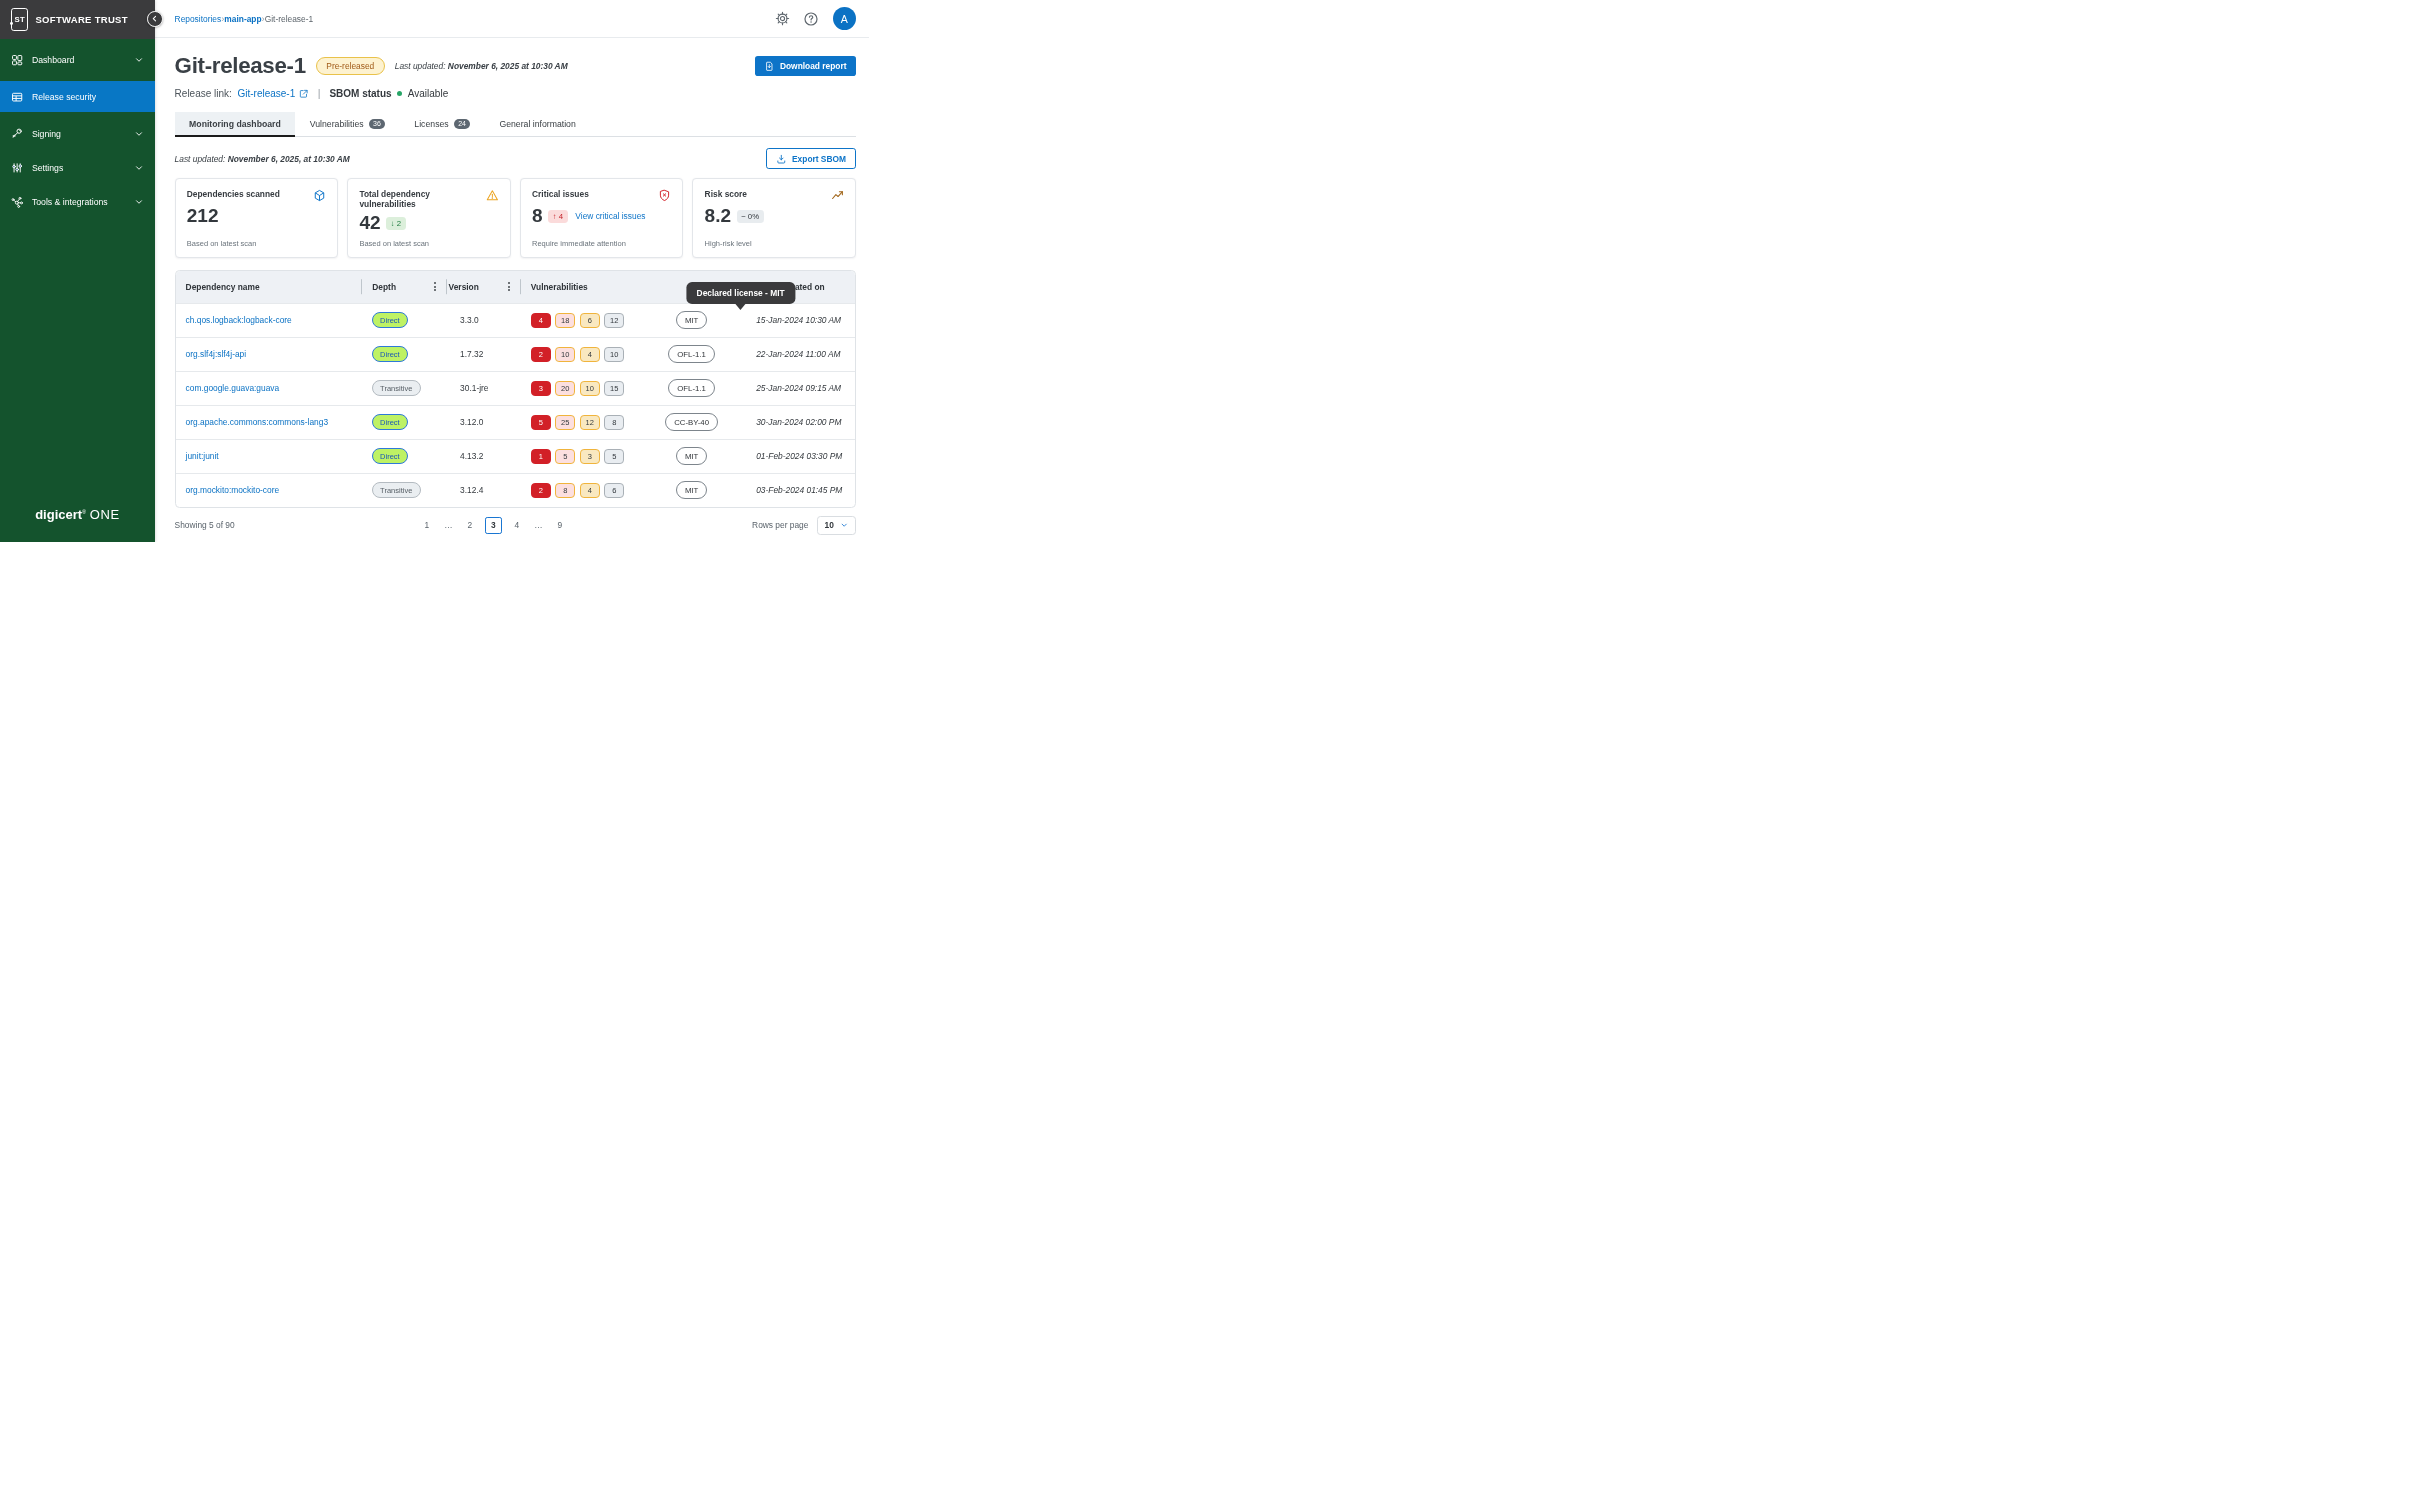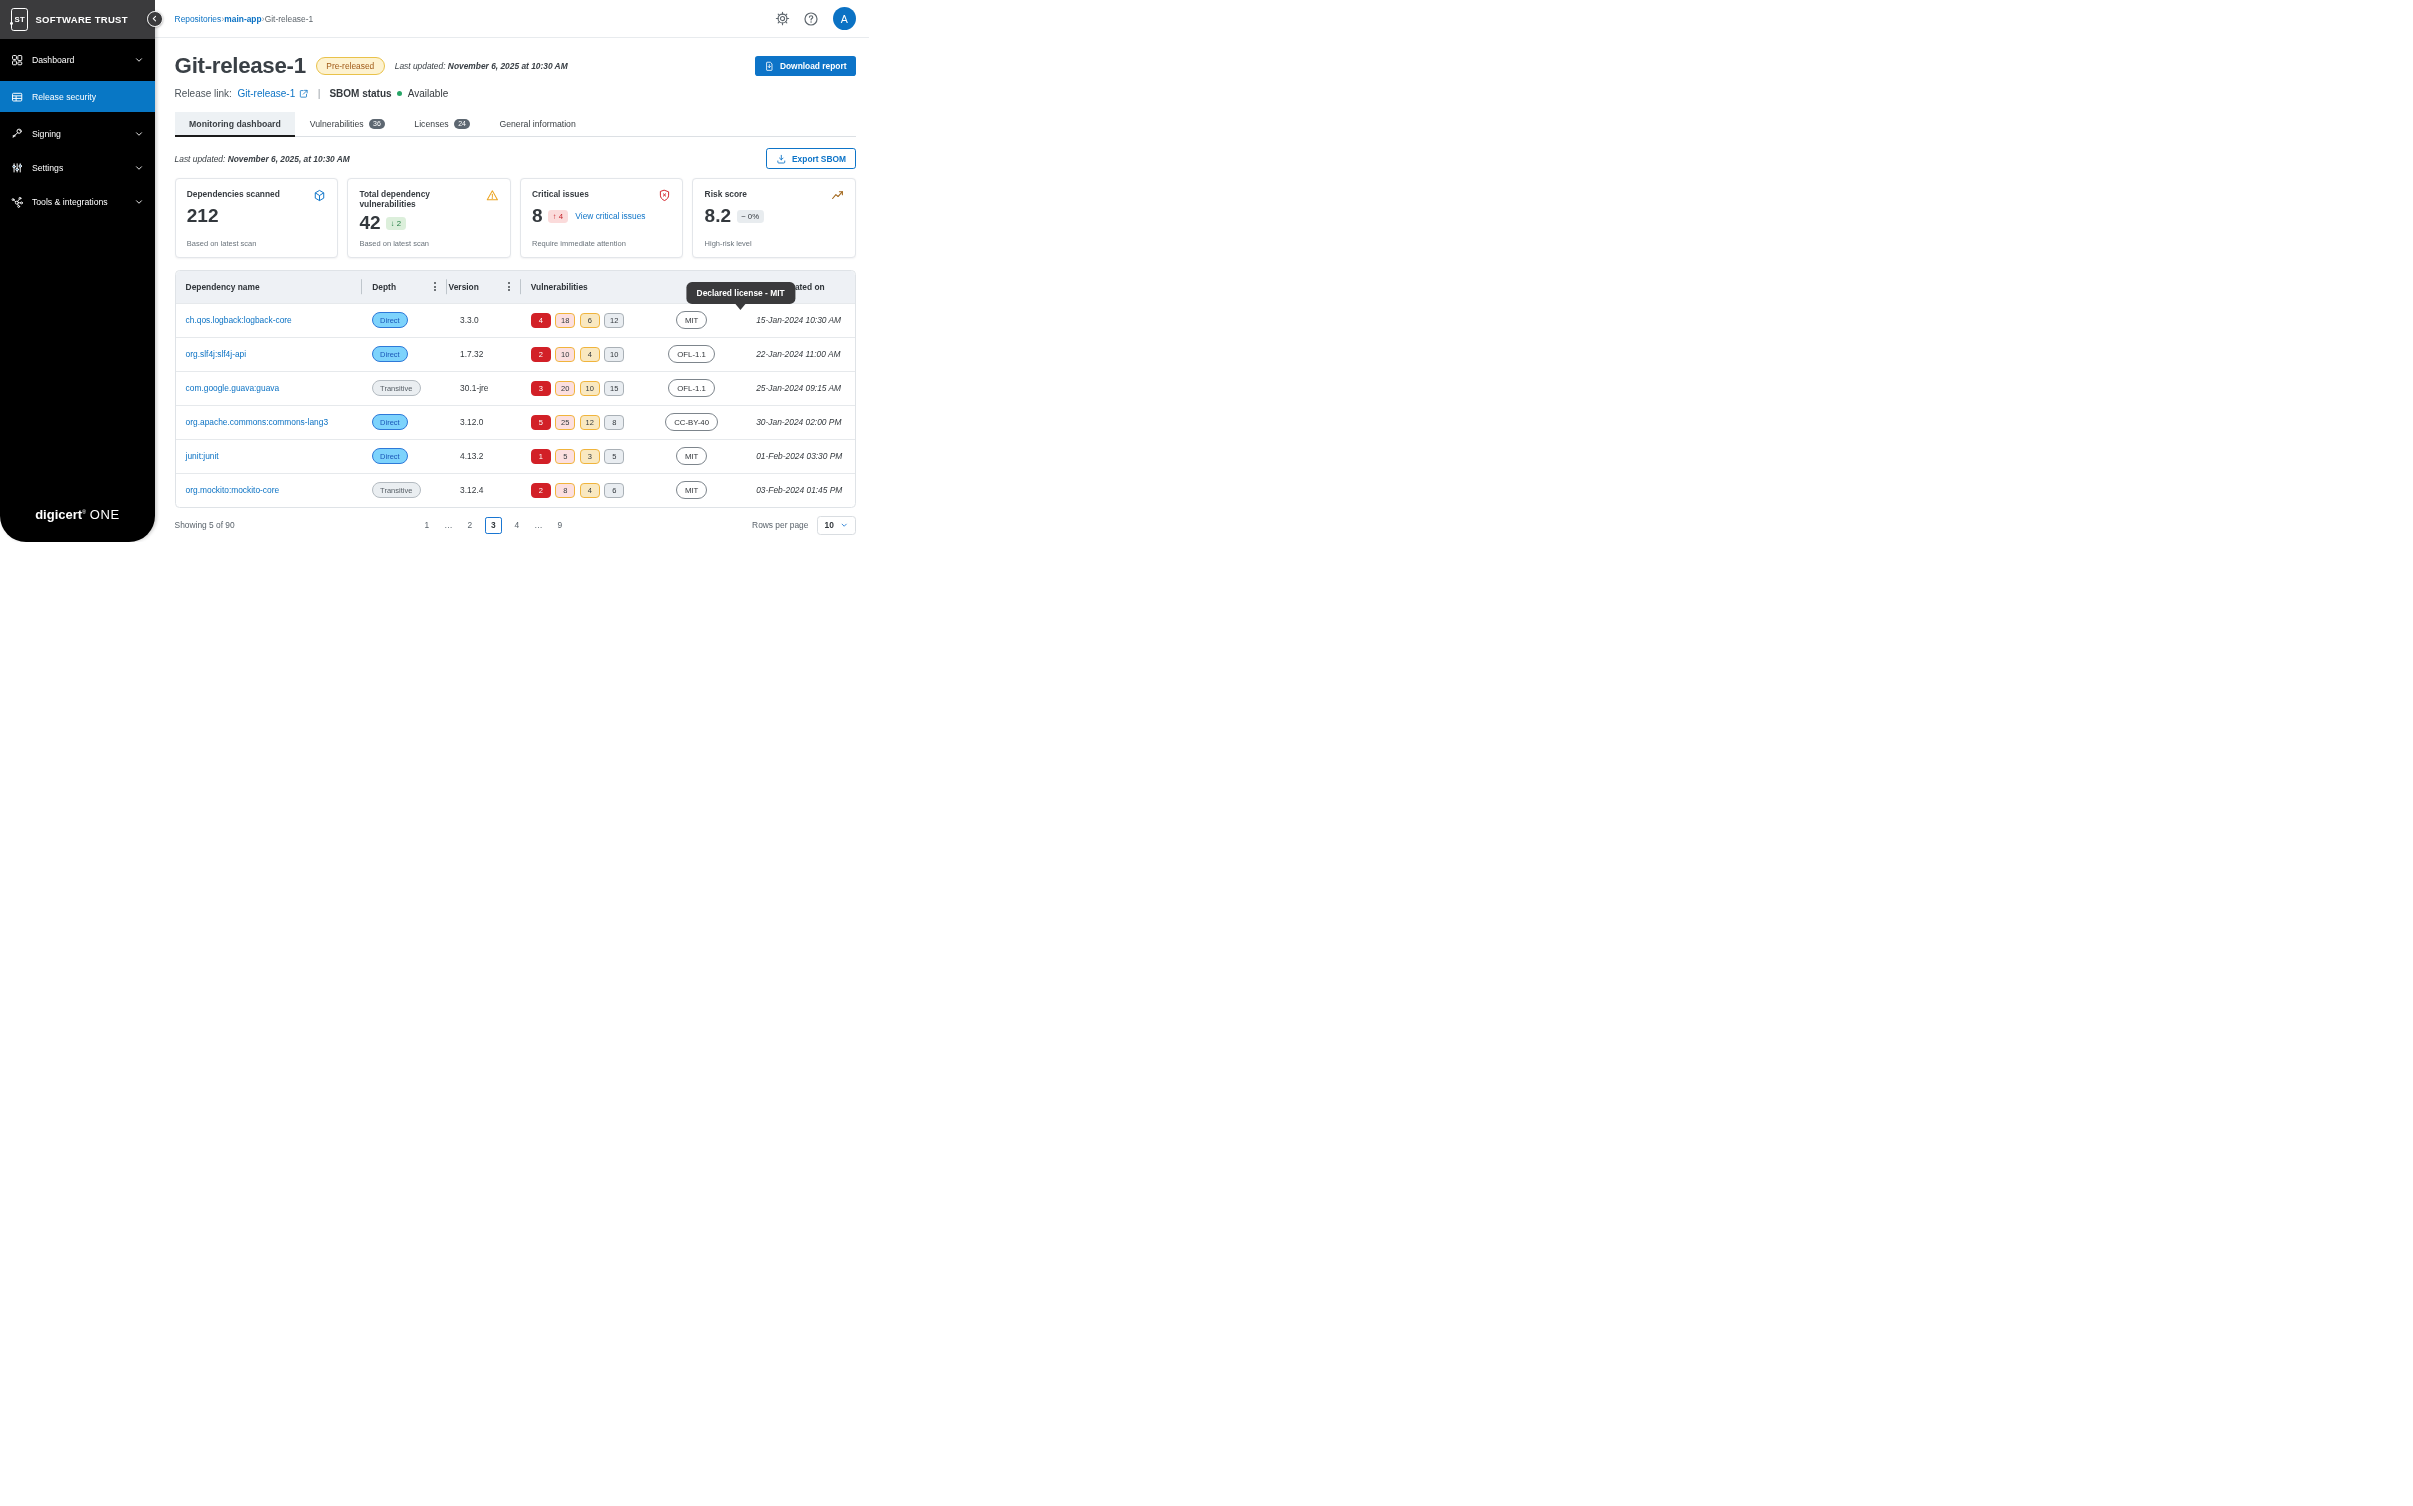--- a/index.html
+++ b/index.html
@@ -1,22 +1,22 @@
 <!DOCTYPE html>
 <html style="font-size:9px"><head>
 <meta charset="utf-8">
 <style>
   * { margin:0; padding:0; box-sizing:border-box; }
   html,body { width:869px; height:542px; overflow:hidden;
     font-family:"Liberation Sans", sans-serif; background:#fff; color:#33383d; }
   .app { display:flex; width:869px; height:542px; position:relative; }
 
   
-  .sidebar { width:155px; flex:0 0 155px; background:#000000; position:relative;
-    box-shadow:1.1px 0 3.4px rgba(0,0,0,.18); z-index:3;border-radius:26px; }
+  .sidebar { width:155px; flex:0 0 155px; background:#14532d; position:relative;
+    box-shadow:1.1px 0 3.4px rgba(0,0,0,.18); z-index:3; }
   .logo-bar { height:39px; background:#3b3b3d; display:flex; align-items:center;
     padding-left:11.2px; gap:7.3px; }
   .st-box { width:17px; height:23.5px; border:1.4px solid #fff; border-radius:2.8px;
     display:flex; align-items:center; justify-content:center; position:relative;
     color:#fff; font-size:7.8px; font-weight:700; letter-spacing:0.3px; }
   .st-dot { position:absolute; left:-2.2px; bottom:5.6px; width:2.8px; height:2.8px;
     border-radius:50%; background:#fff; }
   .logo-text { color:#fff; font-size:9.5px; font-weight:700; letter-spacing:0.3px; }
   .nav { padding-top:7.8px; }
   .nav-item { display:flex; align-items:center; gap:8.4px; min-height:26px;
@@ -128,21 +128,21 @@
     gap:1.7px; background:none; border:none; cursor:pointer; padding:2.2px; }
   .kebab i { width:2px; height:2px; border-radius:50%; background:#43484d; }
   .kebab.kebab-right { margin-left:auto; }
   .row { height:34px; align-items:center; border-top:0.6px solid #e6e9ec; }
   .td { display:flex; align-items:center; }
   .td.c-name { padding-left:10px; }
   .dep-link { color:#0b72c4; font-size:8.4px; font-weight:500; text-decoration:none;
     cursor:pointer; }
   .td.c-depth { padding-left:11.2px; }
   .depth-pill { border-radius:8.4px; padding:2.8px 7.3px; font-size:7.5px; }
-  .depth-pill.direct { background:#7dd3fc; border:0.6px solid #2e79d8; color:#1b57b8; }
+  .depth-pill.direct { background:#bef264; border:0.6px solid #2e79d8; color:#1b57b8; }
   .depth-pill.transitive { background:#eaeef1; border:0.6px solid #b4bbc1; color:#575f66; }
   .td.c-version { padding-left:14.5px; font-size:8.4px; color:#33383d; }
   .td.c-vulns { padding-left:11.2px; gap:4.5px; }
   .sev { min-width:20px; height:15px; display:inline-flex; align-items:center;
     justify-content:center; border-radius:3.9px; font-size:7.5px; padding:0 3.4px; }
   .sev.critical { background:#d22027; border:0.6px solid #d22027; color:#fff; }
   .sev.high { background:#fcdfdf; border:0.6px solid #f0b43c; color:#33383d; }
   .sev.medium { background:#f9e8c0; border:0.6px solid #f0b43c; color:#33383d; }
   .sev.low { background:#e9edf1; border:0.6px solid #a9b0b6; color:#33383d; }
   .td.c-license { justify-content:center; }

